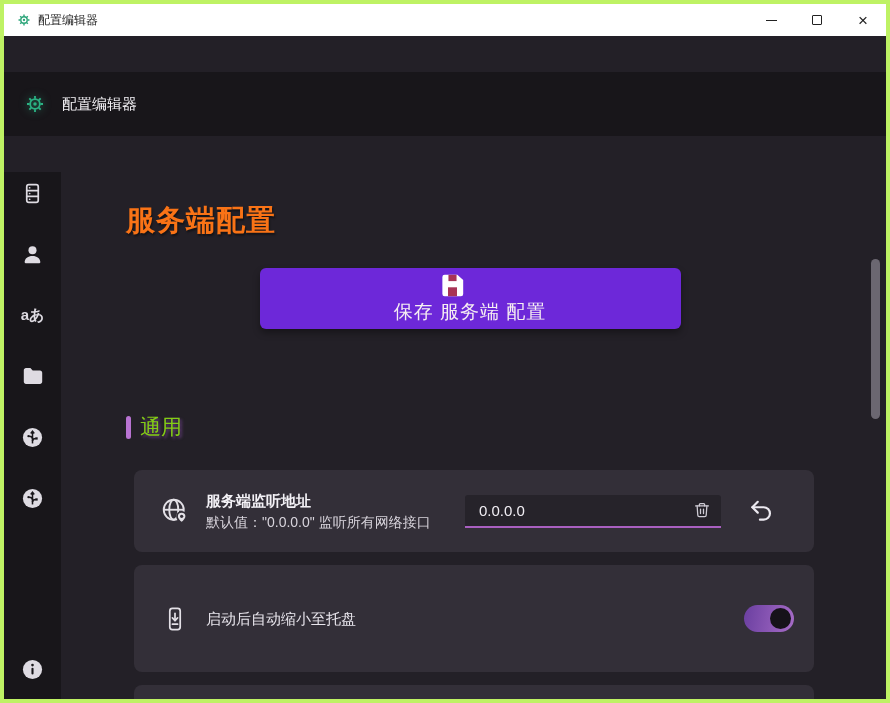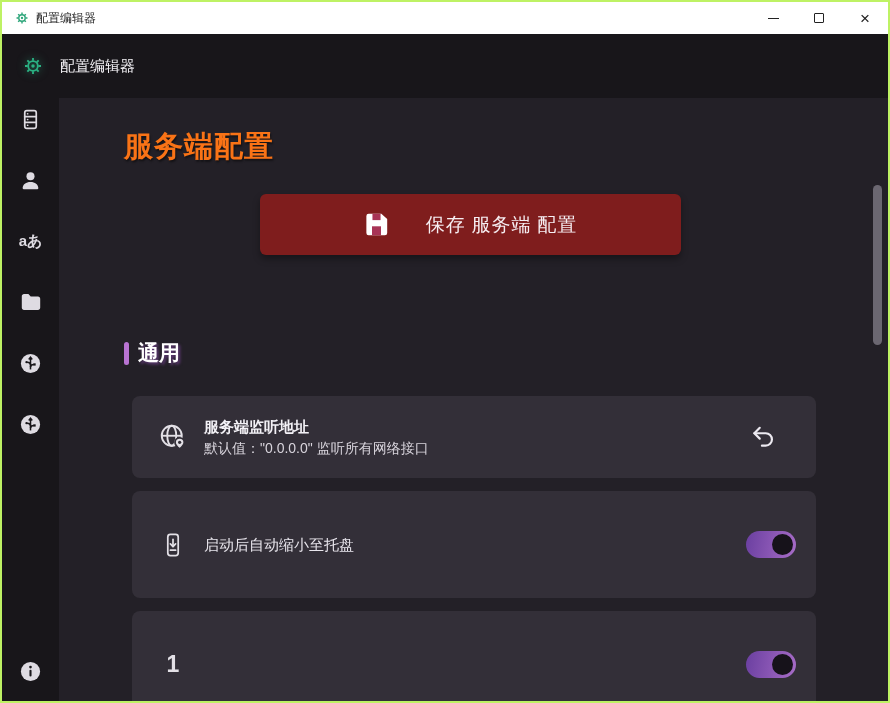--- a/index.html
+++ b/index.html
@@ -1,22 +1,22 @@
 <!DOCTYPE html>
 <html><head>
 <meta charset="utf-8">
 <style>
   * { margin:0; padding:0; box-sizing:border-box; }
   html,body { background:#0c0c0c; }
   body { font-family:"Liberation Sans","DejaVu Sans",sans-serif; }
 
   .window{
     width:890px; height:703px; position:relative; overflow:hidden;
-    border:2px solid #bef264; background:#232027;
-    display:flex; flex-direction:column;
+    border:4px solid #bef264; background:#232027;
+    display:flex; flex-direction:column;gap:36px;
   }
 
   
   .titlebar{
     height:32px; background:#ffffff; display:flex; align-items:center;
     flex:0 0 32px;
   }
   .titlebar .tb-icon{ margin-left:12px; width:15px; height:15px; display:flex; align-items:center; justify-content:center; }
   .titlebar .tb-title{ margin-left:7px; font-size:12px; color:#1c1c1c; }
   .tb-controls{ margin-left:auto; display:flex; height:100%; }
@@ -50,30 +50,30 @@
   }
   .content{ padding:33px 72px 0 65px; }
 
   .page-title{
     font-size:29px; font-weight:bold; color:#f97316; letter-spacing:1px;
     line-height:30px; text-shadow:1px 2px 2px rgba(0,0,0,.45);
   }
 
   .save-btn{
     margin:33px auto 0; width:421px; height:61px; border:none; border-radius:6px;
-    background:#7f1d1d; color:#f6eef2; font-size:19px; letter-spacing:1px;
+    background:#6d28d9; color:#f6eef2; font-size:19px; letter-spacing:1px;
     display:flex; align-items:center; justify-content:center; cursor:pointer;
-    font-family:Liberation Serif, serif; box-shadow:0 4px 7px rgba(0,0,0,.35);
+    font-family:Liberation Sans, sans-serif; box-shadow:0 4px 7px rgba(0,0,0,.35);flex-direction:column;
   }
   .save-btn .floppy{ margin-right:36px; display:block; }
 
   .section-hd{ margin-top:84px; display:flex; align-items:center; }
   .section-bar{ width:5px; height:23px; border-radius:3px; background:#b873d2; margin-right:9px; }
   .section-title{
-    font-size:21px; font-weight:bold; color:#ffffff;
+    font-size:21px; font-weight:normal; color:#84cc16;
     text-shadow:2px 2px 3px rgba(150,80,190,.55);
   }
 
   .cards{ margin-top:29px; }
   .card{
     background:#332f38; border-radius:8px; display:flex; align-items:center;
     padding:0 20px 0 24px; margin-top:13px; color:#e9e6ed;margin-left:8px;
   }
   .card:first-child{ margin-top:0; }
   .card-1{ height:82px; }
@@ -259,20 +259,33 @@
                   <path d="M3 11h16"></path>
                 </g>
                 <path d="M17.3 12.6c-2.1 0-3.7 1.6-3.7 3.6 0 2.5 3.7 5.4 3.7 5.4s3.7-2.9 3.7-5.4c0-2-1.6-3.6-3.7-3.6z" fill="currentColor" stroke="#332f38" stroke-width="1.4"></path>
                 <circle cx="17.3" cy="16.2" r="1.3" fill="#332f38"></circle>
               </svg>
             </span>
             <div class="card-text">
               <div class="card-title">服务端监听地址</div>
               <div class="card-desc">默认值："0.0.0.0" 监听所有网络接口</div>
             </div>
+            <div class="input-group">
+              <input class="text-input" type="text" value="0.0.0.0" style="">
+              <button class="clear-btn">
+                <span>
+                  <svg width="18" height="18" viewBox="0 0 24 24" stroke="currentColor" stroke-width="1.7" fill="none" stroke-linecap="round" stroke-linejoin="round">
+                    <path d="M3.5 6.5h17"></path>
+                    <path d="M8.5 6.5V4.8a1.3 1.3 0 0 1 1.3-1.3h4.4a1.3 1.3 0 0 1 1.3 1.3v1.7"></path>
+                    <path d="M18.5 6.5 17.6 19a2 2 0 0 1-2 1.9H8.4a2 2 0 0 1-2-1.9L5.5 6.5"></path>
+                    <path d="M10 10.8v6M14 10.8v6"></path>
+                  </svg>
+                </span>
+              </button>
+            </div>
             <button class="reset-btn">
               <span>
                 <svg width="26" height="26" viewBox="0 0 24 24" stroke="currentColor" stroke-width="2" fill="none" stroke-linecap="round" stroke-linejoin="round">
                   <path d="M9 13.5 4 8.5l5-5"></path>
                   <path d="M4 8.5h10.5a5.75 5.75 0 0 1 5.75 5.75v0A5.75 5.75 0 0 1 14.5 20H11"></path>
                 </svg>
               </span>
             </button>
           </div>
 

